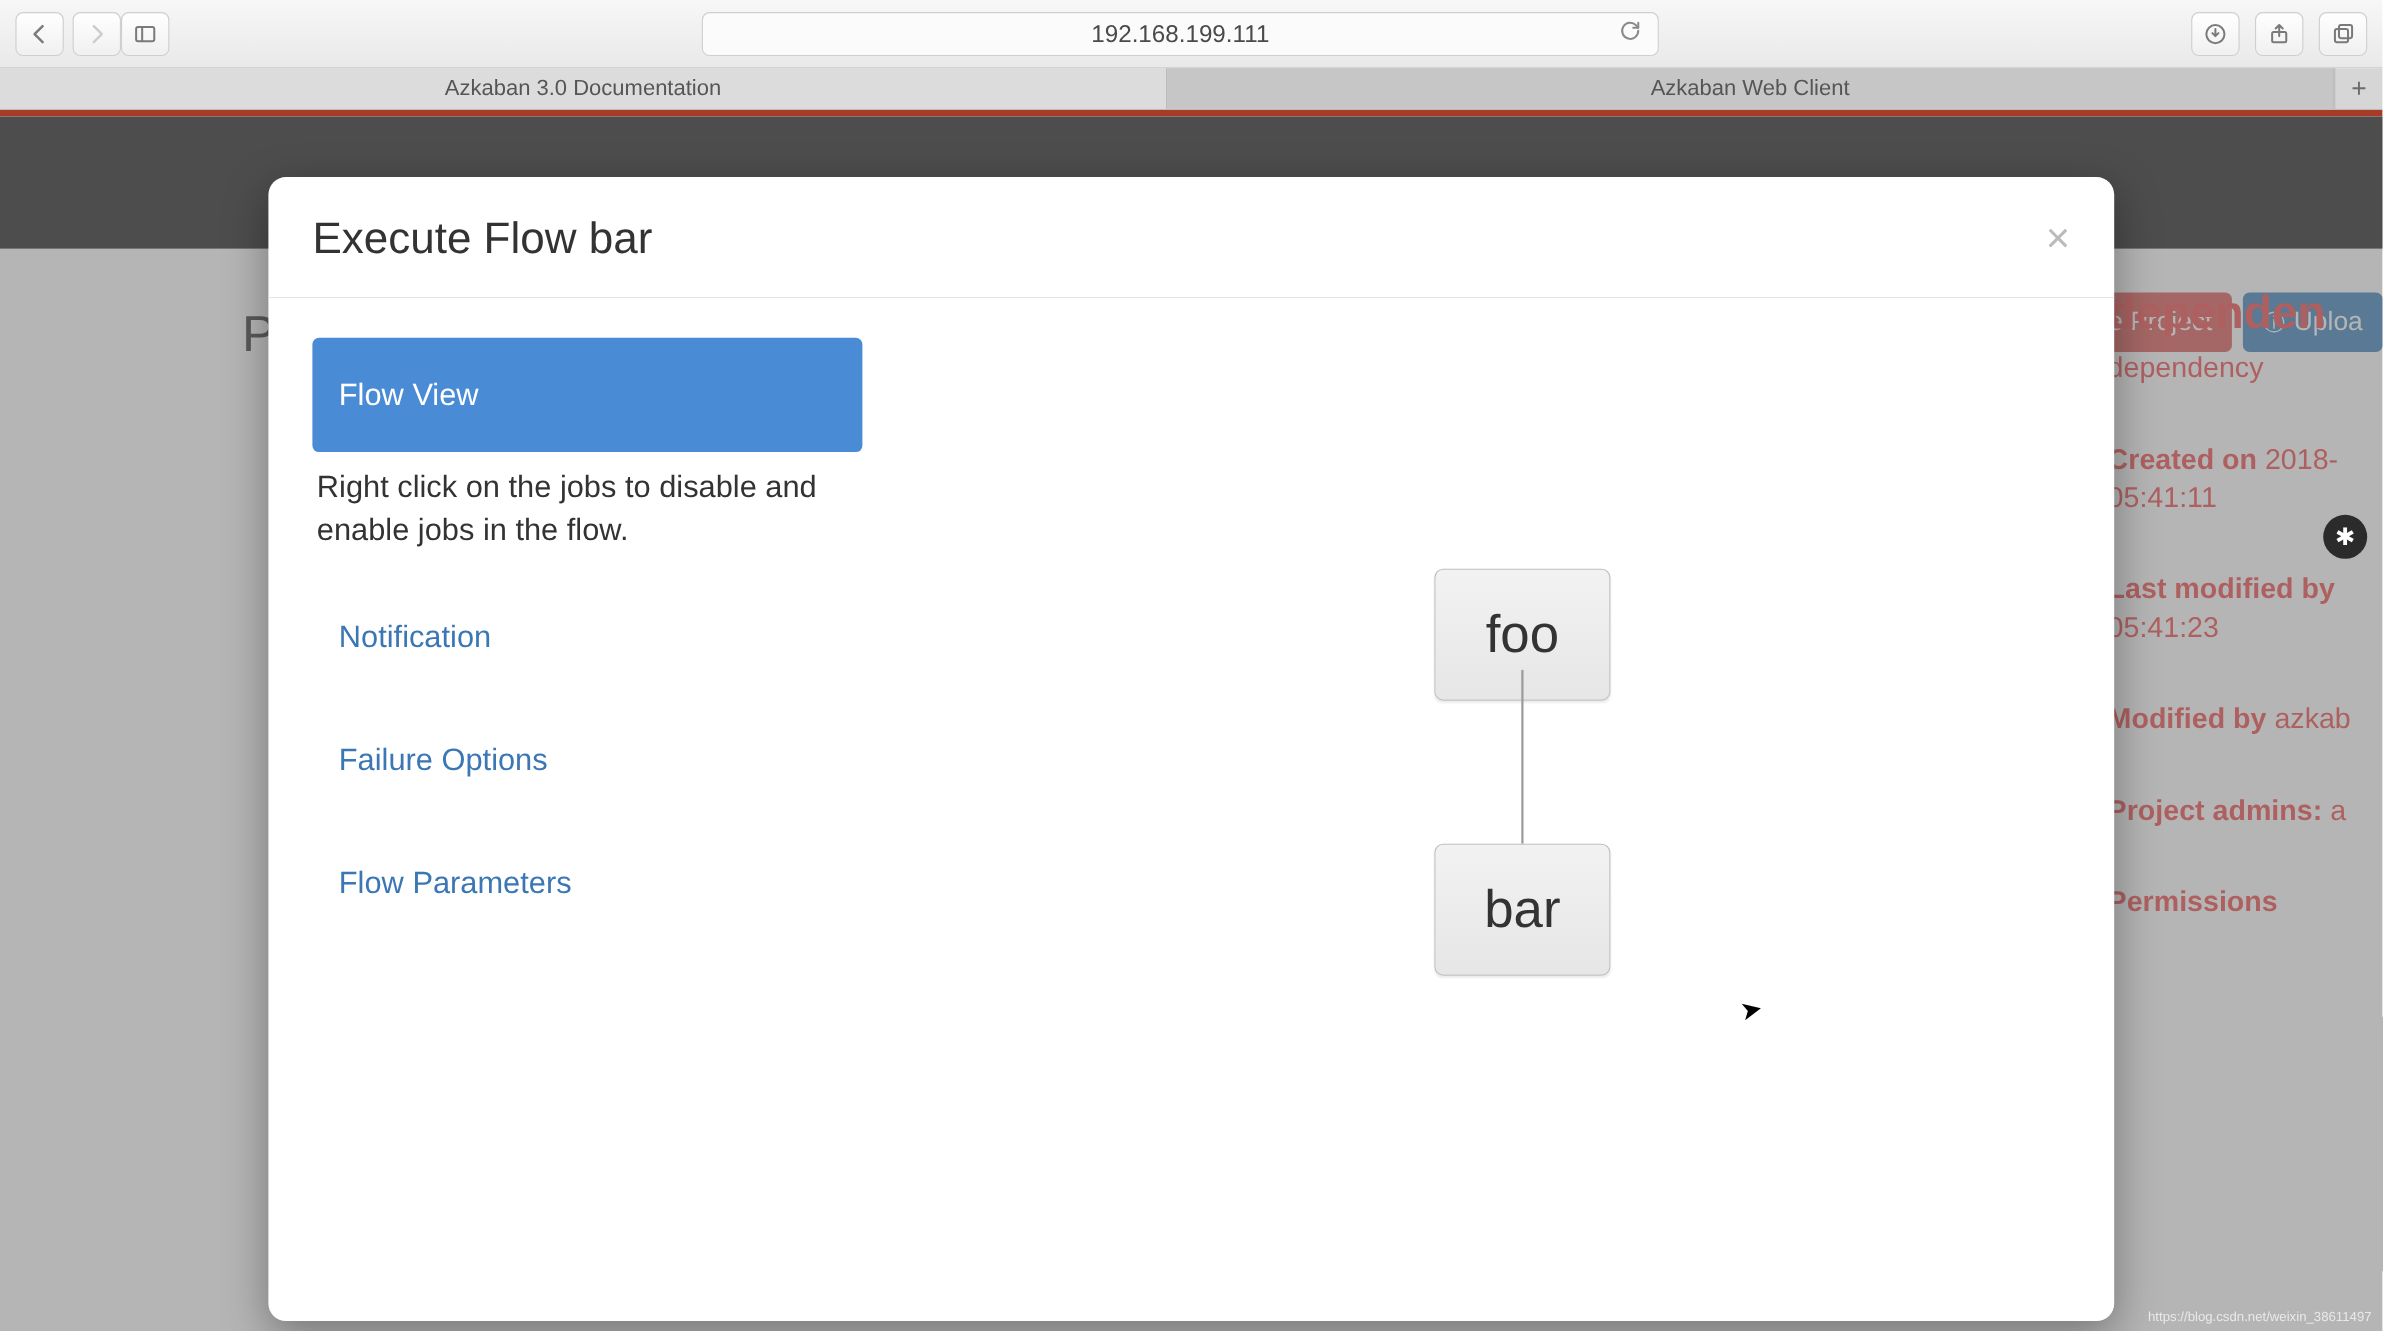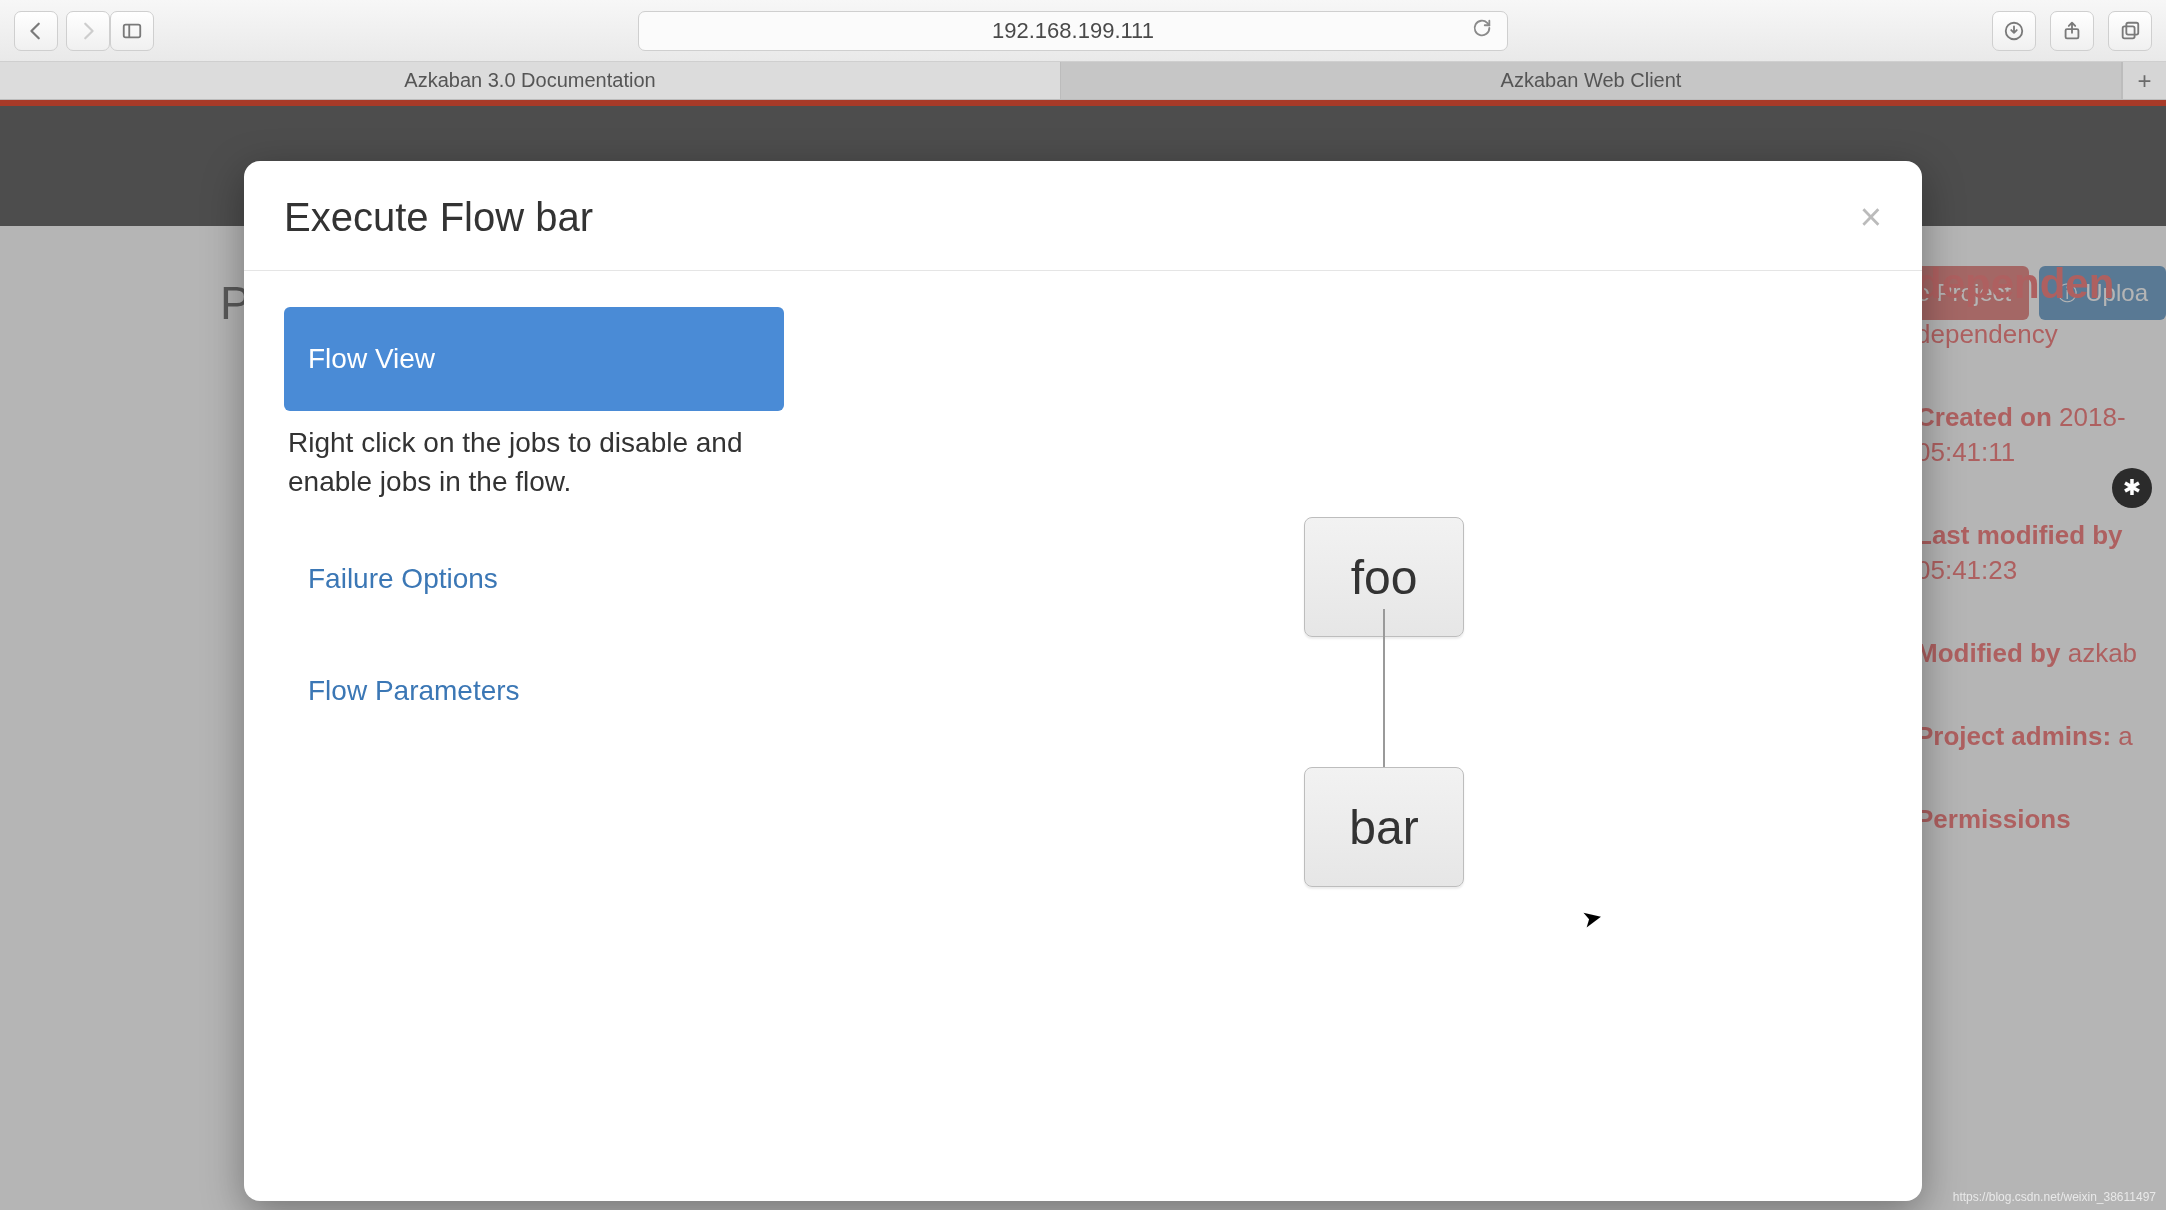--- a/index.html
+++ b/index.html
@@ -160,20 +160,21 @@
 
   <div class="modal">
     <div class="modal-header">
       <div class="modal-title">Execute Flow bar</div>
       <div class="modal-close">×</div>
     </div>
     <div class="modal-body">
       <div class="side">
         <button class="side-item active">Flow View</button>
         <div class="side-hint">Right click on the jobs to disable and enable jobs in the flow.</div>
+        <button class="side-item">Notification</button>
         <button class="side-item">Failure Options</button>
         <button class="side-item">Flow Parameters</button>
       </div>
       <div class="graph-pane">
         <div class="node foo">foo</div>
         <div class="edge"></div>
         <div class="node bar">bar</div>
       </div>
     </div>
   </div>

